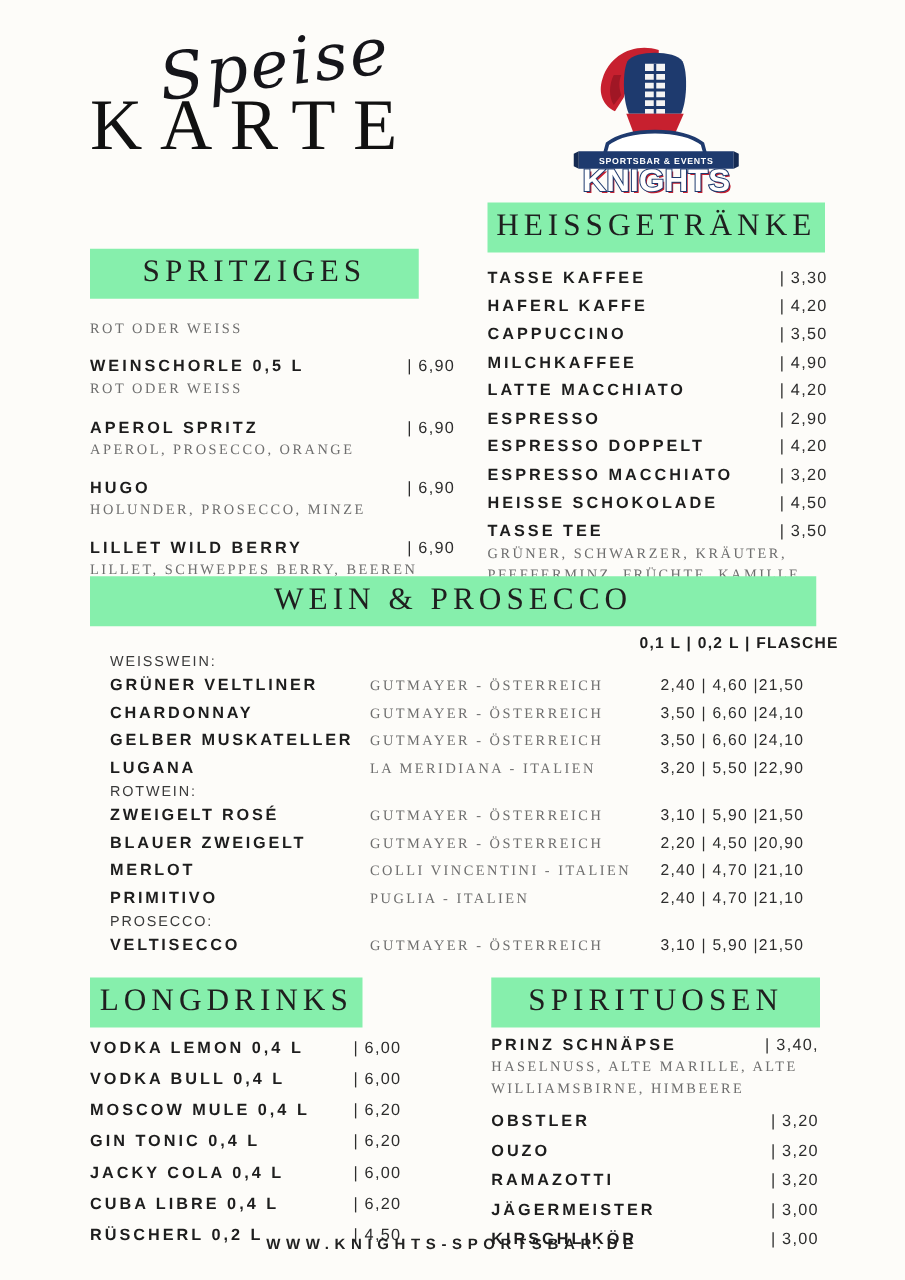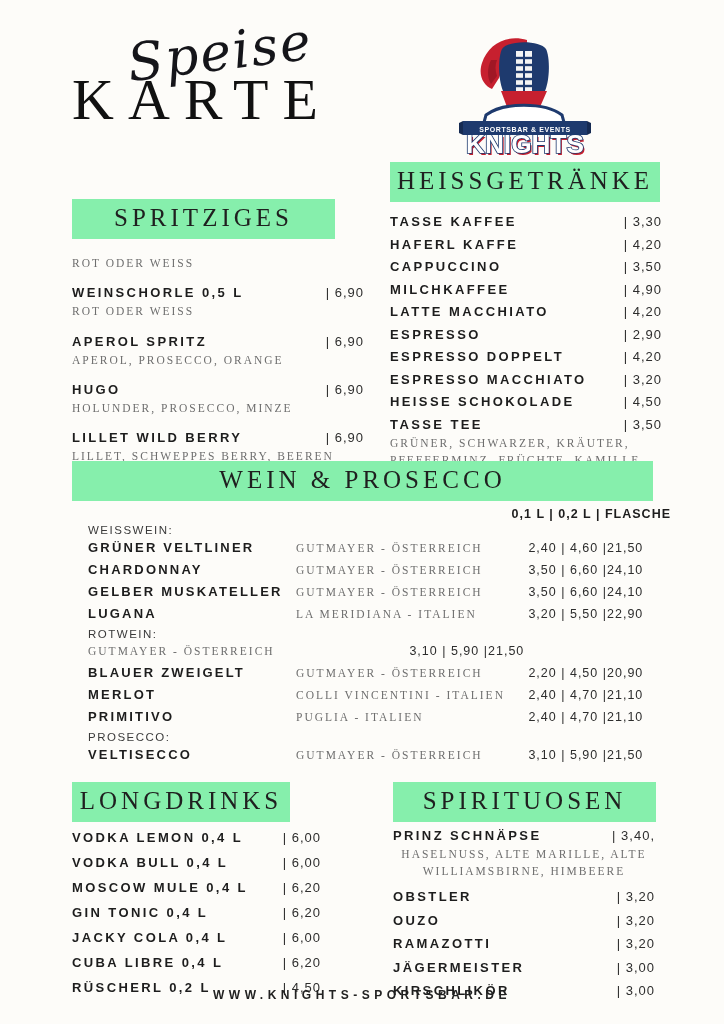--- a/index.html
+++ b/index.html
@@ -109,21 +109,21 @@
   #logo          { left:457px; top:34px;  width:136px; height:124px; }
   #sprit-header  { left:72px;  top:199px; width:263px; }
   #sprit-list    { left:72px;  top:252px; width:292px; }
   #heiss-header  { left:390px; top:162px; width:270px; }
   #heiss-list    { left:390px; top:214px; width:272px; }
   #wine-header   { left:72px;  top:461px; width:581px; }
   #wine-table    { left:88px;  top:507px; width:583px; }
   #long-header   { left:72px;  top:782px; width:218px; }
   #long-list     { left:72px;  top:830px; width:249px; }
   #spirit-header { left:393px; top:782px; width:263px; }
-  #spirit-list   { left:393px; top:828px; width:262px;text-align:center; }
+  #spirit-list   { left:393px; top:828px; width:262px; }
 </style>
 </head>
 <body>
 
 <div id="title" class="abs">
   <div class="script">Speise</div>
   <div class="karte">KARTE</div>
 </div>
 
 <div id="logo" class="abs">
@@ -284,20 +284,21 @@
       <span class="wname">LUGANA</span>
       <span class="wsource">LA MERIDIANA - ITALIEN</span>
       <span class="wsmall">3,20 | 5,50 |</span>
       <span class="wbottle">22,90</span>
     </div>
   </div>
 
   <div class="wgroup">
     <div class="wgroup-label">ROTWEIN:</div>
     <div class="wrow">
+      <span class="wname">ZWEIGELT ROSÉ</span>
       <span class="wsource">GUTMAYER - ÖSTERREICH</span>
       <span class="wsmall">3,10 | 5,90 |</span>
       <span class="wbottle">21,50</span>
     </div>
     <div class="wrow">
       <span class="wname">BLAUER ZWEIGELT</span>
       <span class="wsource">GUTMAYER - ÖSTERREICH</span>
       <span class="wsmall">2,20 | 4,50 |</span>
       <span class="wbottle">20,90</span>
     </div>

